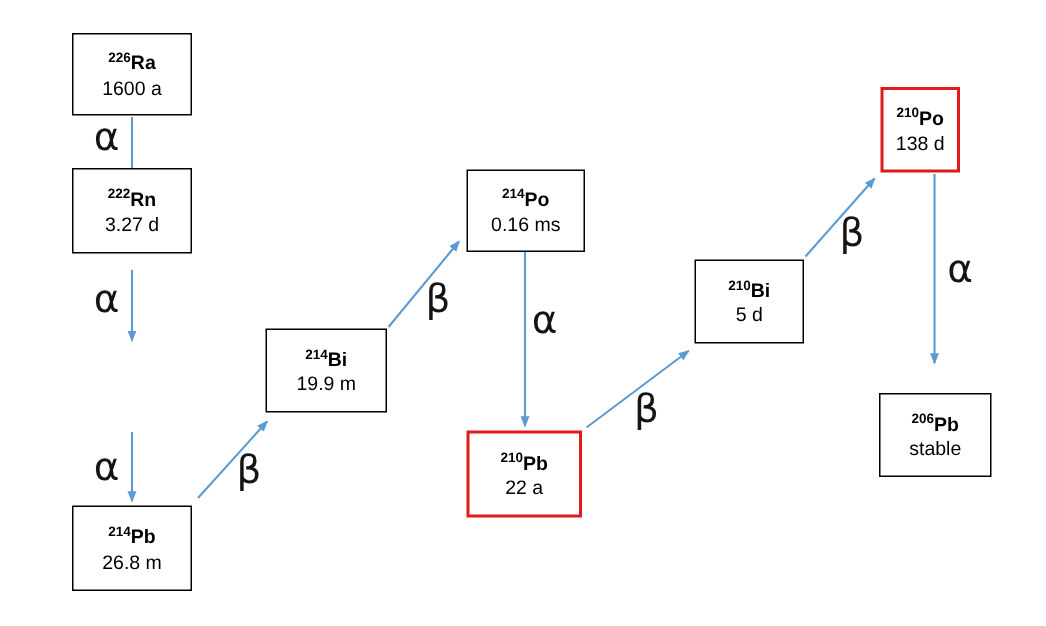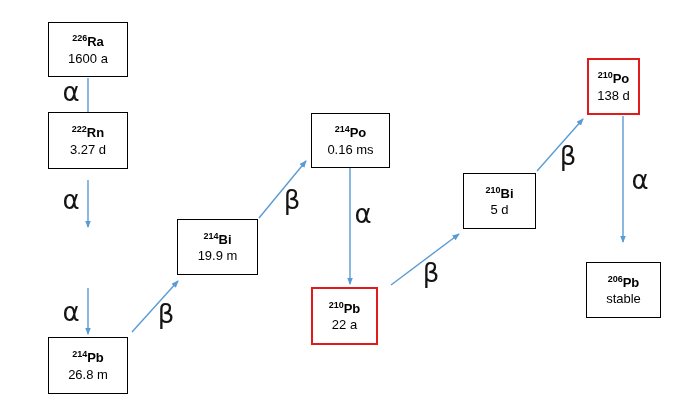--- a/index.html
+++ b/index.html
@@ -41,21 +41,21 @@
     line-height: 1;
     color: #141414;
   }
   
   .n0 { left: 48px;  top: 22px;  width: 80px; height: 55px; }
   .n1 { left: 48px;  top: 112px; width: 80px; height: 57px; text-align: right; }
   .n2 { left: 48px;  top: 230px; width: 80px; height: 57px; }
   .n3 { left: 48px;  top: 337px; width: 80px; height: 57px; }
   .n4 { left: 177px; top: 219px; width: 81px; height: 56px; }
   .n5 { left: 311px; top: 100px; width: 79px; height: 55px; margin-top: 13px; }
-  .n6 { left: 311px; top: 287px; width: 67px; height: 58px; }
+  .n6 { left: 311px; top: 287px; width: 77px; height: 58px; }
   .n7 { left: 463px; top: 173px; width: 73px; height: 56px; }
   .n8 { left: 587px; top: 58px;  width: 53px; height: 57px; }
   .n9 { left: 586px; top: 246px; width: 75px; height: 56px; margin-top: 16px; }
   
   .dl0 { left: 71px;  top: 92px;  }
   .dl1 { left: 71px;  top: 200px; }
   .dl2 { left: 71px;  top: 312px; }
   .dl3 { left: 166px; top: 314px; }
   .dl4 { left: 292px; top: 200px; }
   .dl5 { left: 363px; top: 214px; }

